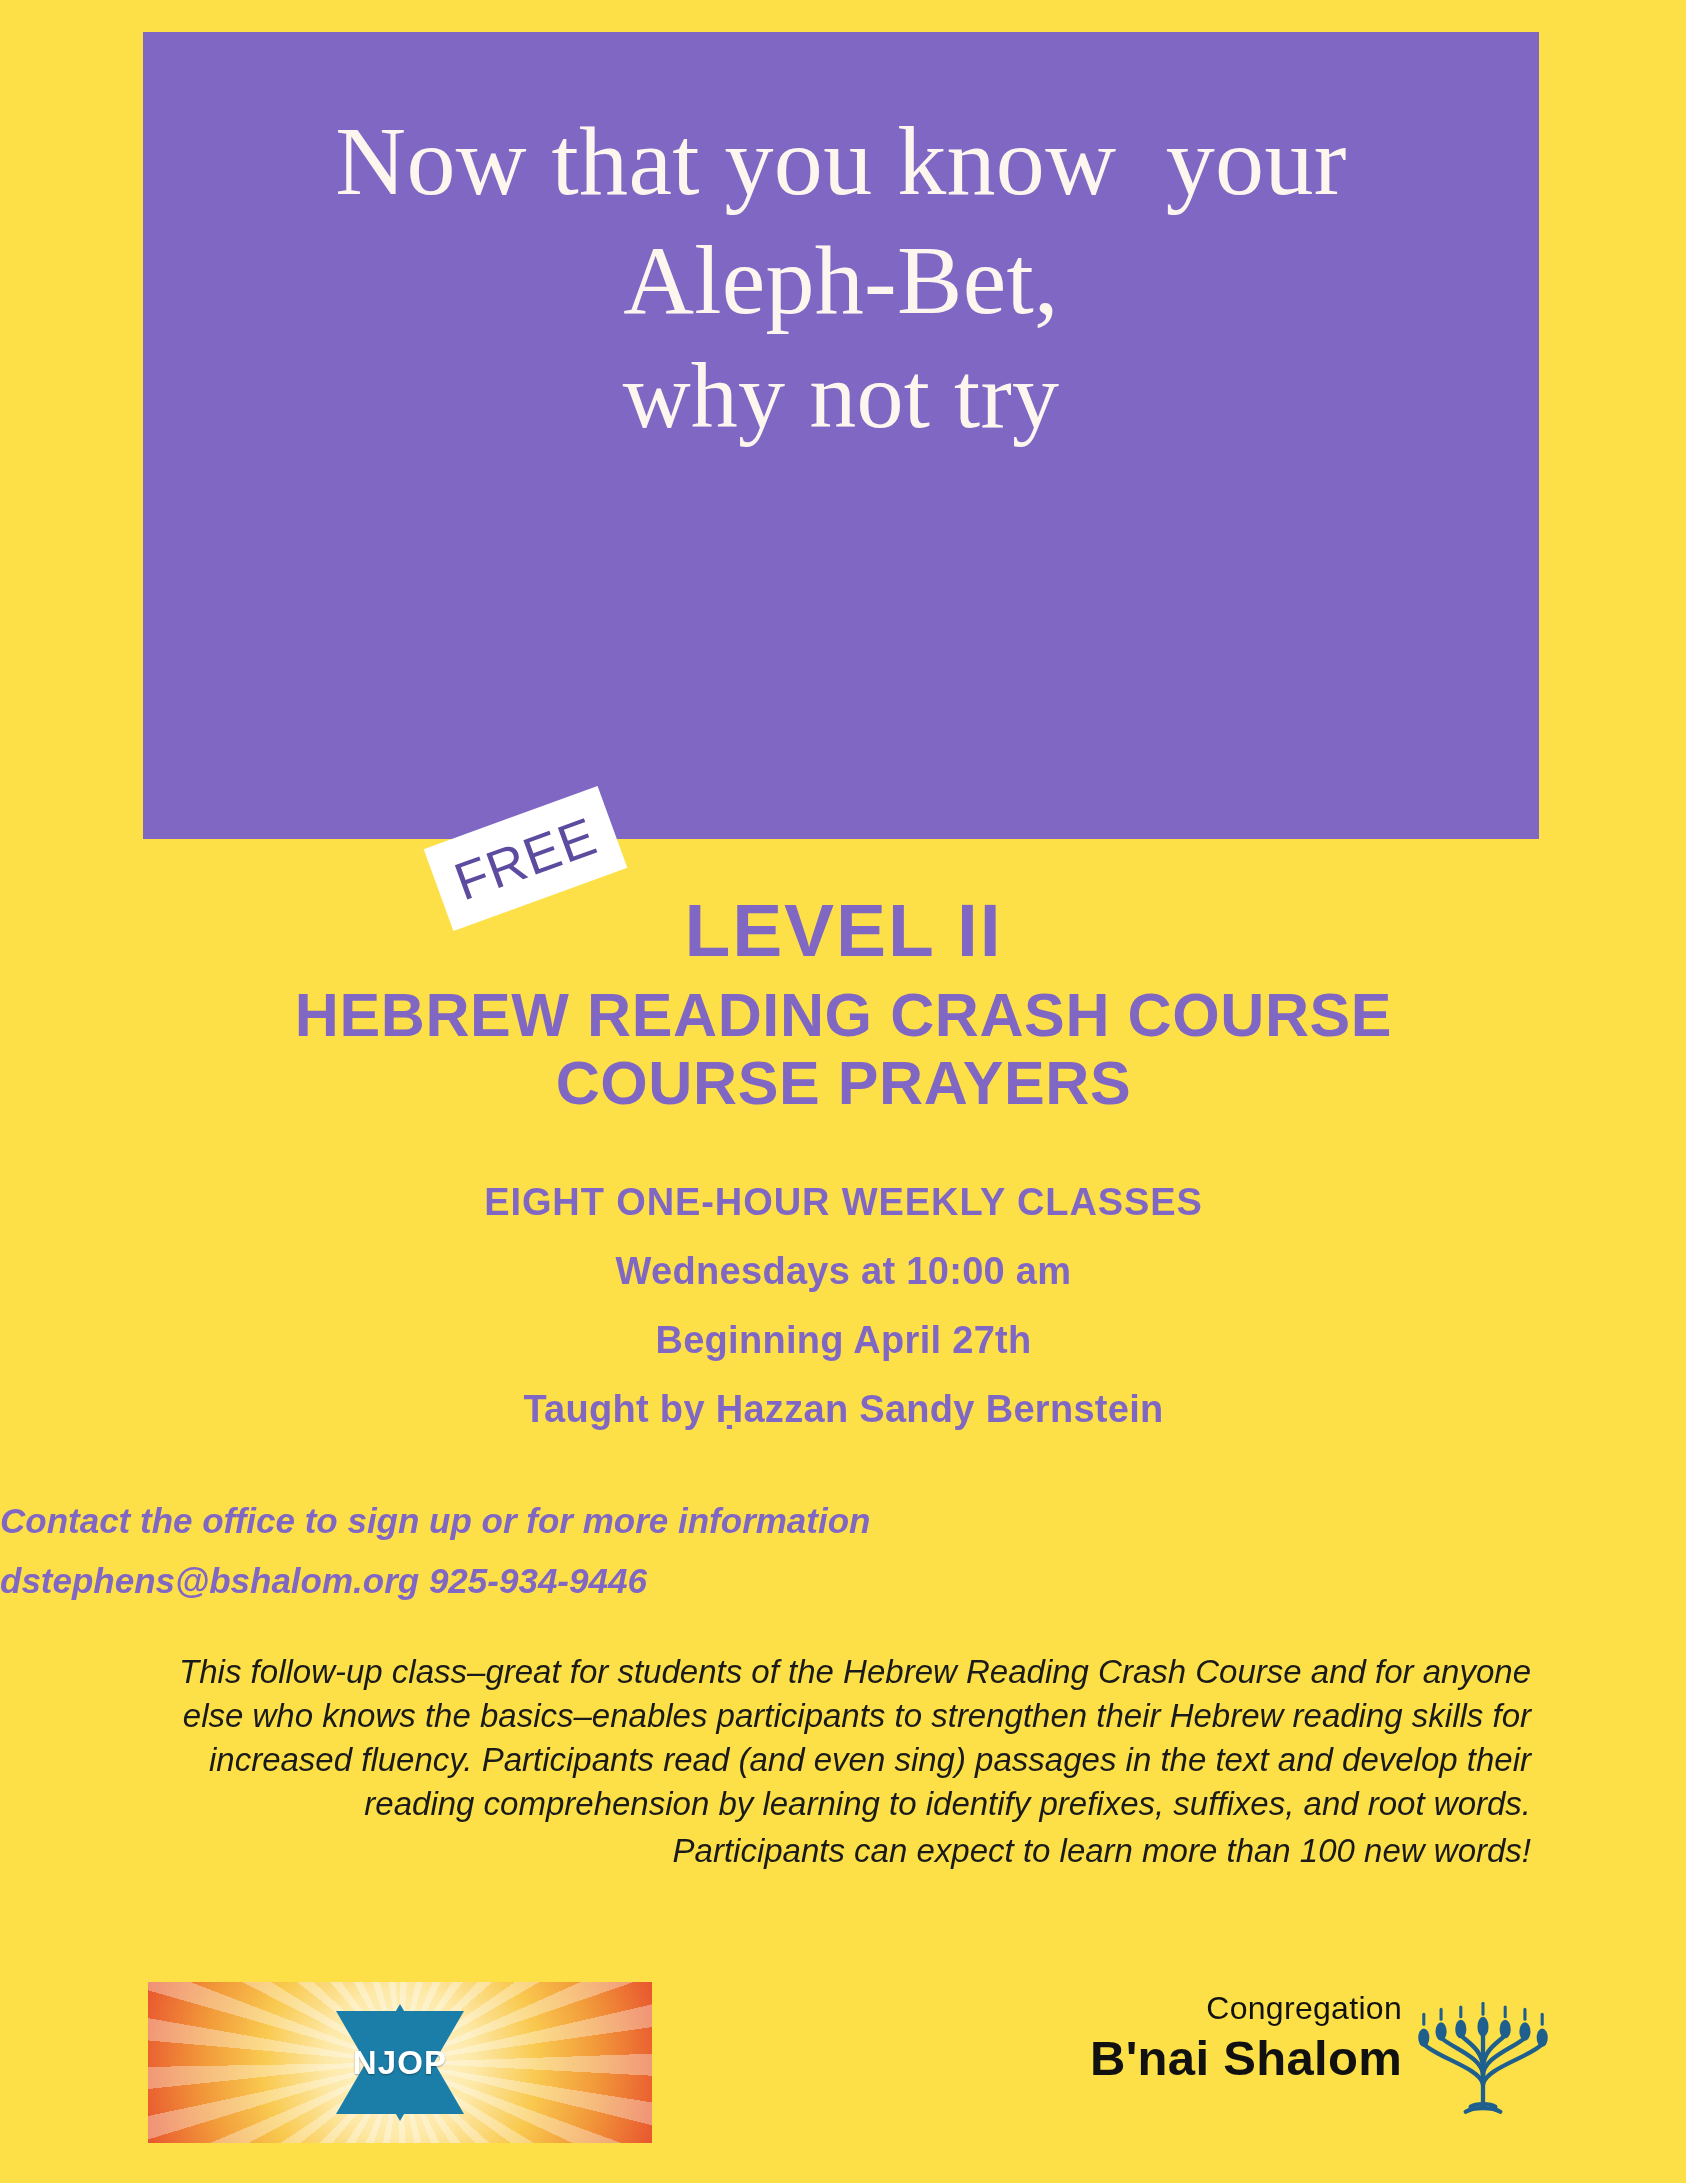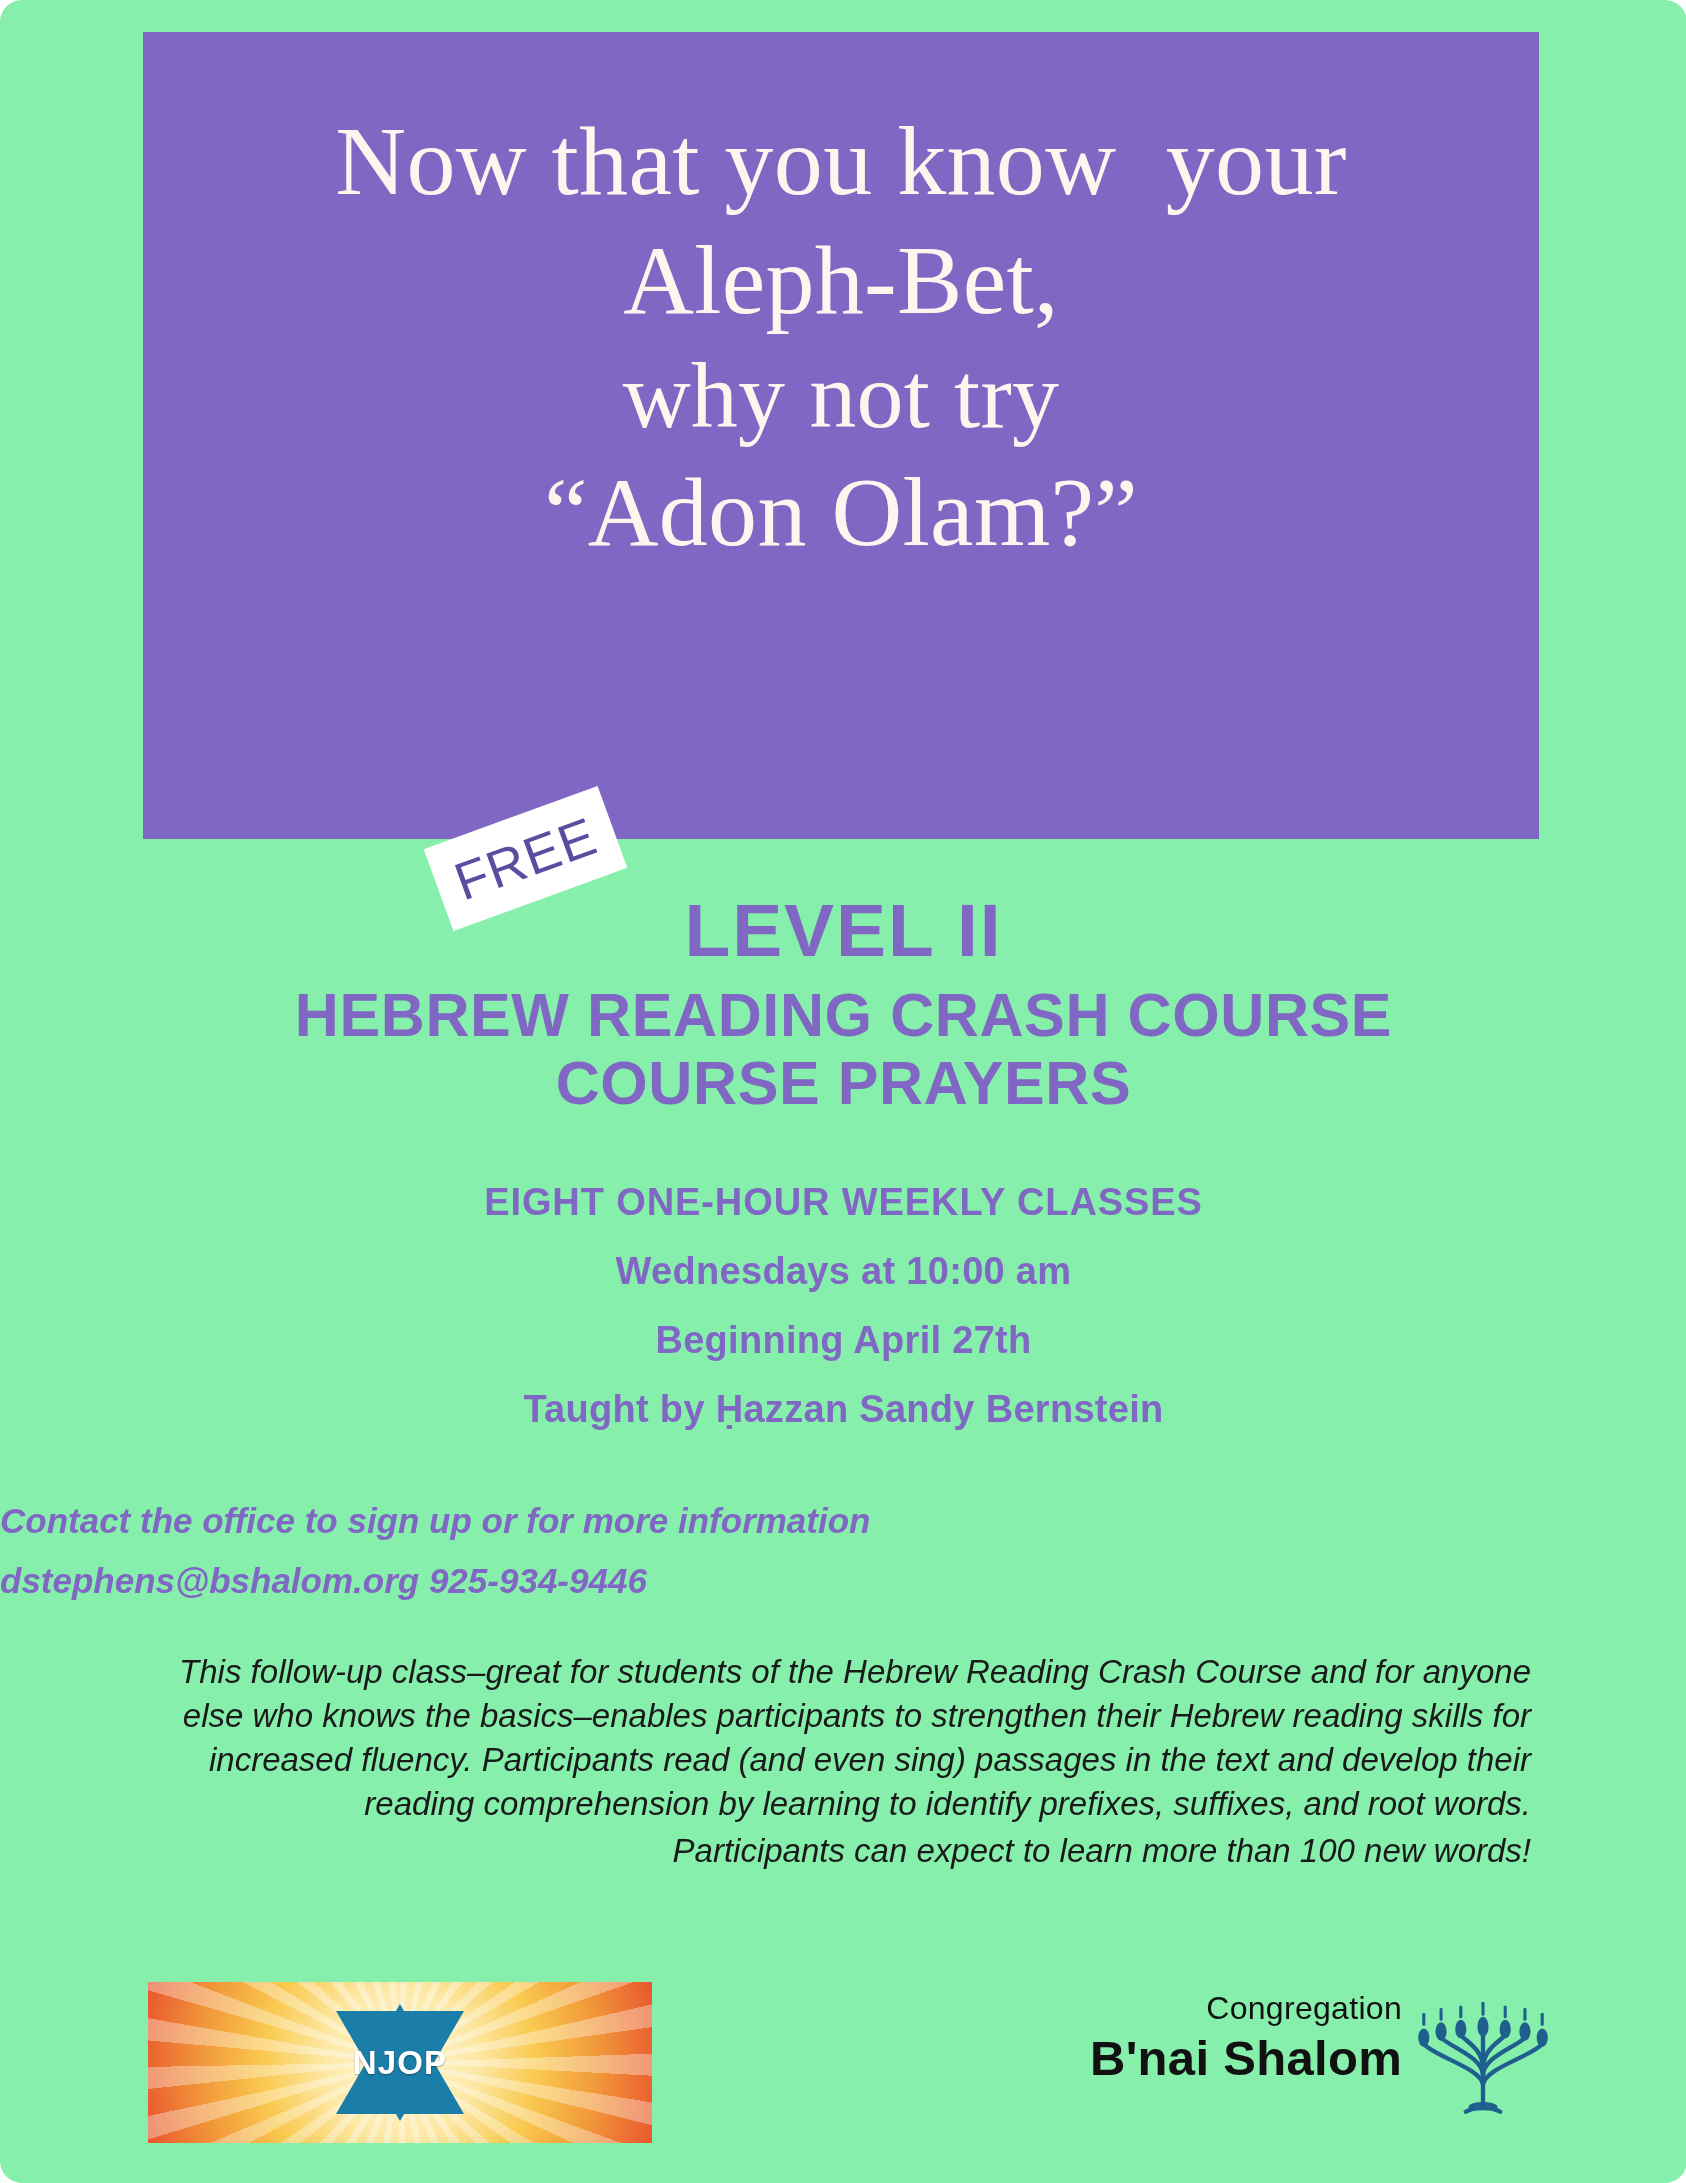--- a/index.html
+++ b/index.html
@@ -11,22 +11,21 @@
     width: 1687px;
     height: 2183px;
     font-family: "Liberation Sans", sans-serif;
     position: relative;
     overflow: hidden;
   }
 
   .flyer {
     position: absolute;
     inset: 0;
-    background: #86efac;
-    border-radius: 22px;
+    background: #fde047;
   }
 
   
   .hero {
     position: absolute;
     left: 143px;
     top: 32px;
     width: 1396px;
     height: 807px;
     background: #8067c4;
@@ -252,21 +251,20 @@
 </style>
 </head>
 <body>
 
 <div class="flyer">
 
   <div class="hero">
     <div class="hero-line l1">Now that you know  your</div>
     <div class="hero-line l2">Aleph-Bet,</div>
     <div class="hero-line l3">why not try</div>
-    <div class="hero-line l4">“Adon Olam?”</div>
   </div>
 
   <div class="free-tag">
     <span>FREE</span>
   </div>
 
   <div class="level-block">
     <div class="level-title">LEVEL II</div>
     <div class="level-sub1">HEBREW READING CRASH COURSE</div>
     <div class="level-sub2">COURSE PRAYERS</div>

